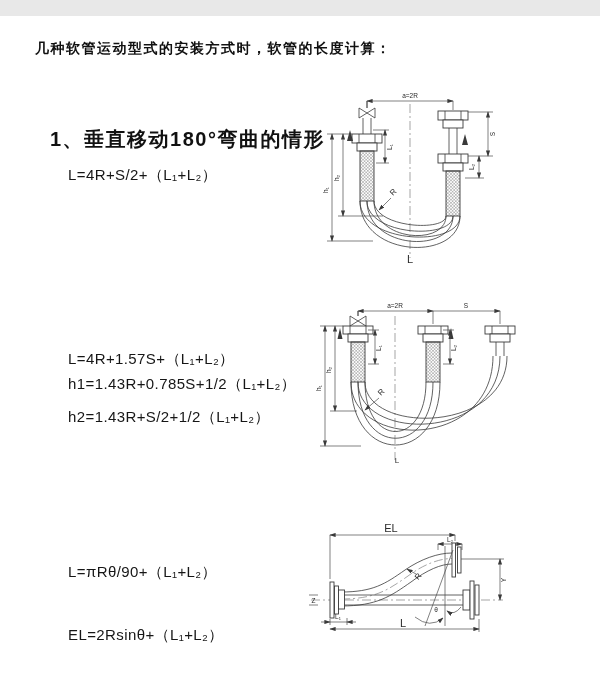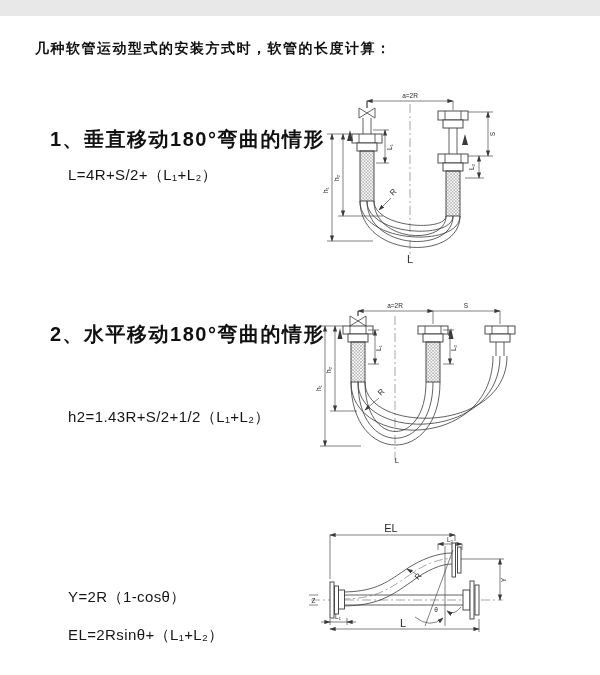--- a/index.html
+++ b/index.html
@@ -34,24 +34,25 @@
 </head>
 <body>
 
 <div class="page">
 
   <div class="title">几种软管运动型式的安装方式时，软管的长度计算：</div>
 
   <div class="section-heading" style="left:50px;top:110px">1、垂直移动180°弯曲的情形</div>
   <div class="formula" style="top:150px">L=4R+S/2+（L₁+L₂）</div>
 
-  <div class="section-heading" style="left:50px;top:305px">2、水平移动180°弯曲的情形</div>
+  <div class="formula" style="top:334px">L=4R+1.57S+（L₁+L₂）</div>
+  <div class="formula" style="top:359px">h1=1.43R+0.785S+1/2（L₁+L₂）</div>
   <div class="formula" style="top:392px">h2=1.43R+S/2+1/2（L₁+L₂）</div>
 
-  <div class="formula" style="top:572px">Y=2R（1-cosθ）</div>
+  <div class="formula" style="top:547px">L=πRθ/90+（L₁+L₂）</div>
   <div class="formula" style="top:610px">EL=2Rsinθ+（L₁+L₂）</div>
 
   <svg style="left:315px;top:70px" width="285" height="185" viewBox="0 0 285 185">
     <defs>
       <marker id="d1a" markerWidth="9" markerHeight="6" refX="8" refY="3" orient="auto-start-reverse">
         <path d="M0,0 L9,3 L0,6 z" fill="#3a3a3a"></path>
       </marker>
       <pattern id="d1h" width="3.2" height="3.2" patternUnits="userSpaceOnUse">
         <path d="M0,0 L3.2,3.2 M3.2,0 L0,3.2" stroke="#8a8a8a" stroke-width=".5"></path>
       </pattern>

